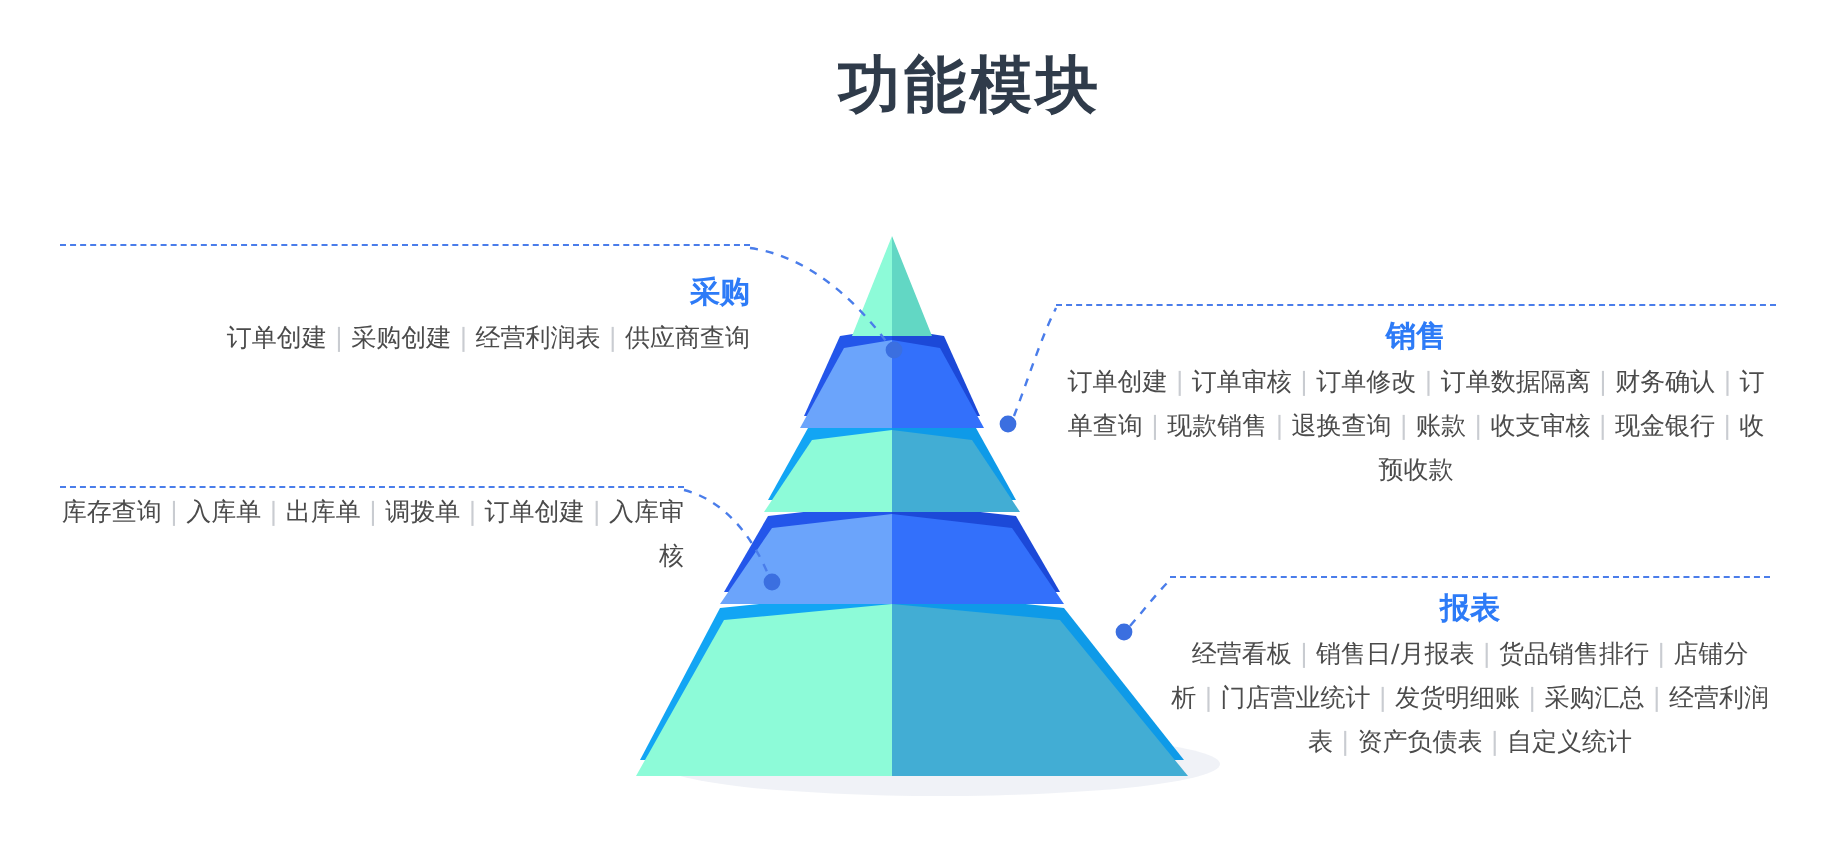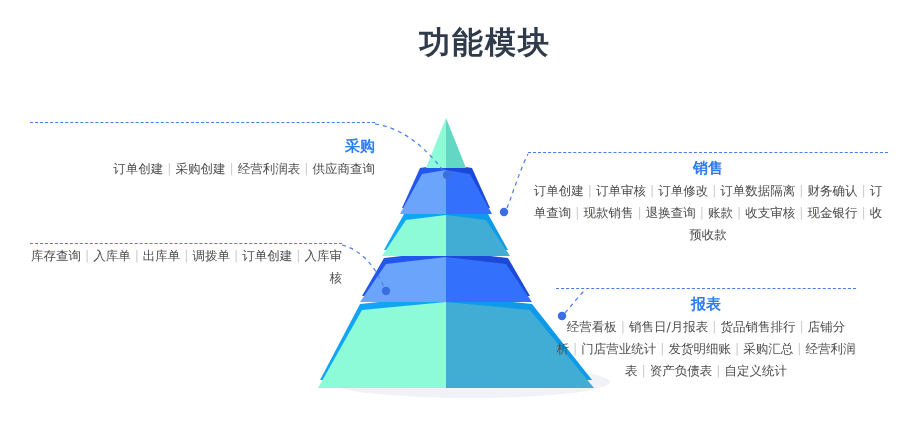--- a/index.html
+++ b/index.html
@@ -55,21 +55,21 @@
   .callout .items .sep {
     color: #c9ccd1;
     margin: 0 4px;
   }
   .callout.right { text-align: center; }
   .callout.left  { text-align: right; }
 
   #callout-purchase { left: 30px;  top: 122px; width: 345px; }
   #callout-sales    { left: 528px; top: 152px; width: 360px; }
   #callout-stock    { left: 30px;  top: 243px; width: 312px; }
-  #callout-report   { left: 556px; top: 288px; width: 300px; }
+  #callout-report   { left: 585px; top: 288px; width: 300px; }
 
   #callout-purchase .heading,
   #callout-stock .heading { text-align: right; margin-top: 12px; }
 
   .leader { position: absolute; left: 0; top: 0; pointer-events: none; }
 </style>
 </head>
 <body>
 
 <div id="page-title">功能模块</div>

